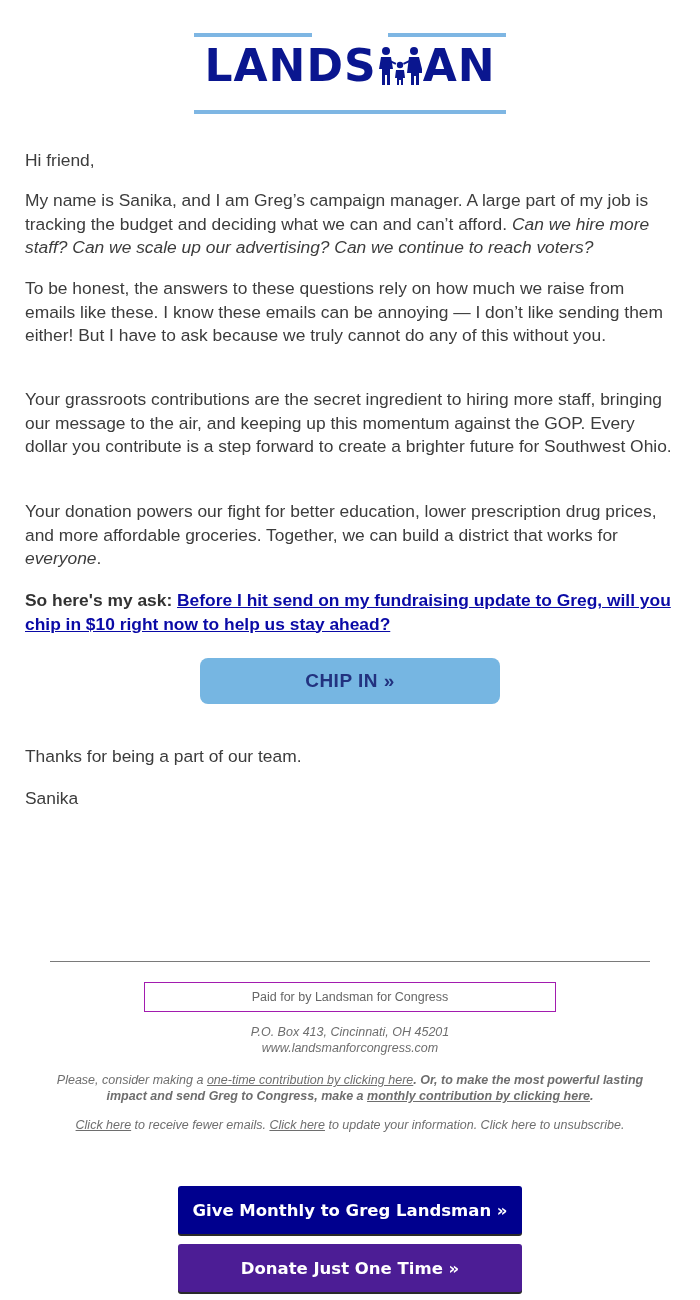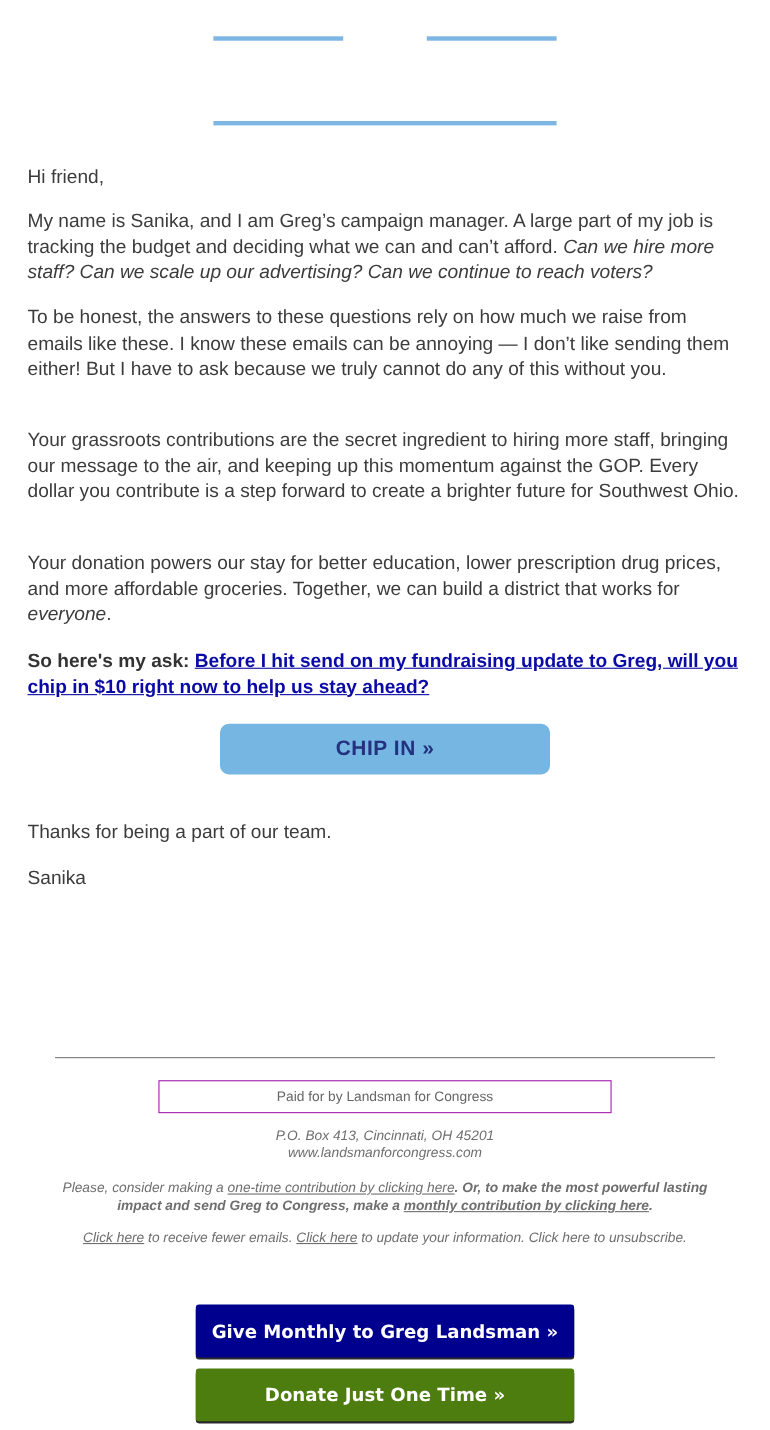--- a/index.html
+++ b/index.html
@@ -20,49 +20,65 @@
     .chip-btn { position: absolute; left: 200px; top: 658px; width: 300px; height: 46px; background: #76b6e2; border-radius: 8px; display: flex; align-items: center; justify-content: center; color: #22327f; font-weight: bold; font-size: 19px; letter-spacing: 0.5px; cursor: pointer; }
 
     .divider { position: absolute; left: 50px; top: 961px; width: 600px; height: 1px; background: #7a7a7a; }
     .paid-box { position: absolute; left: 144px; top: 982px; width: 410px; height: 28px; border: 1px solid #a21caf; display: flex; align-items: center; justify-content: center; font-size: 12.5px; color: #666666; }
     .footer-text { position: absolute; left: 50px; width: 600px; text-align: center; font-size: 12.5px; color: #6e6e6e; line-height: 16px; font-style: italic; }
     .footer-text a { color: #6e6e6e; text-decoration: underline; }
     .footer-text b { font-weight: bold; }
 
     .btn-monthly, .btn-once { position: absolute; left: 178px; width: 344px; height: 48px; border-radius: 3px; display: flex; align-items: center; justify-content: center; color: #ffffff; font-family: "DejaVu Sans", sans-serif; font-weight: bold; font-size: 16.5px; cursor: pointer; box-shadow: 0 2px 0 #2a2a2a; margin-top: 31px; }
     .btn-monthly { top: 1155px; background: #00008e; }
-    .btn-once { top: 1213px; background: #4d7c0f; }
+    .btn-once { top: 1213px; background: #4c1d95; }
   </style>
 </head>
 <body>
 
 <div class="logo">
   <div class="line" style="left:0; top:7px; width:118px;"></div>
   <div class="line" style="right:0; top:7px; width:118px;"></div>
+  <div class="name">
+    <span>LANDS</span>
+    <svg width="44" height="40" viewBox="0 0 44 40">
+      <g fill="#0a168f">
+        <circle cx="8" cy="5" r="4"></circle>
+        <path d="M3 11 h10 l2 12 h-3 v16 h-3 v-10 h-2 v10 h-3 v-16 h-3 z"></path>
+        <circle cx="36" cy="5" r="4"></circle>
+        <path d="M31 11 h10 l4 16 h-4 v12 h-3 v-9 h-2 v9 h-3 v-12 h-4 z"></path>
+        <circle cx="22" cy="19" r="3.2"></circle>
+        <path d="M18 24 h8 l1 8 h-2 v7 h-2 v-5 h-2 v5 h-2 v-7 h-2 z"></path>
+        <rect x="12" y="14" width="7" height="2" transform="rotate(25 12 14)"></rect>
+        <rect x="25" y="17" width="7" height="2" transform="rotate(-25 25 17)"></rect>
+      </g>
+    </svg>
+    <span>AN</span>
+  </div>
   <div class="line" style="left:0; top:84px; width:312px;"></div>
 </div>
 
 <div class="content" style="top:149px;">
   <p>Hi friend,</p>
 </div>
 
 <div class="content" style="top:189px;">
   <p><span>My name is Sanika, and I am Greg’s campaign manager. A large part of my job is tracking the budget and deciding what we can and can’t afford. </span><em>Can we hire more staff? Can we scale up our advertising? Can we continue to reach voters?</em></p>
 </div>
 
 <div class="content" style="top:277px;">
   <p>To be honest, the answers to these questions rely on how much we raise from emails like these. I know these emails can be annoying — I don’t like sending them either! But I have to ask because we truly cannot do any of this without you.</p>
 </div>
 
 <div class="content" style="top:388px;">
   <p>Your grassroots contributions are the secret ingredient to hiring more staff, bringing our message to the air, and keeping up this momentum against the GOP. Every dollar you contribute is a step forward to create a brighter future for Southwest Ohio.</p>
 </div>
 
 <div class="content" style="top:500px;">
-  <p><span>Your donation powers our stay for better education, lower prescription drug prices, and more affordable groceries. Together, we can build a district that works for </span><em>everyone</em><span>.</span></p>
+  <p><span>Your donation powers our fight for better education, lower prescription drug prices, and more affordable groceries. Together, we can build a district that works for </span><em>everyone</em><span>.</span></p>
 </div>
 
 <div class="content" style="top:589px;">
   <p><span class="ask-label">So here's my ask: </span><a class="ask-link">Before I hit send on my fundraising update to Greg, will you chip in $10 right now to help us stay ahead?</a></p>
 </div>
 
 <div class="chip-btn">CHIP IN »</div>
 
 <div class="content" style="top:745px;">
   <p>Thanks for being a part of our team.</p>

